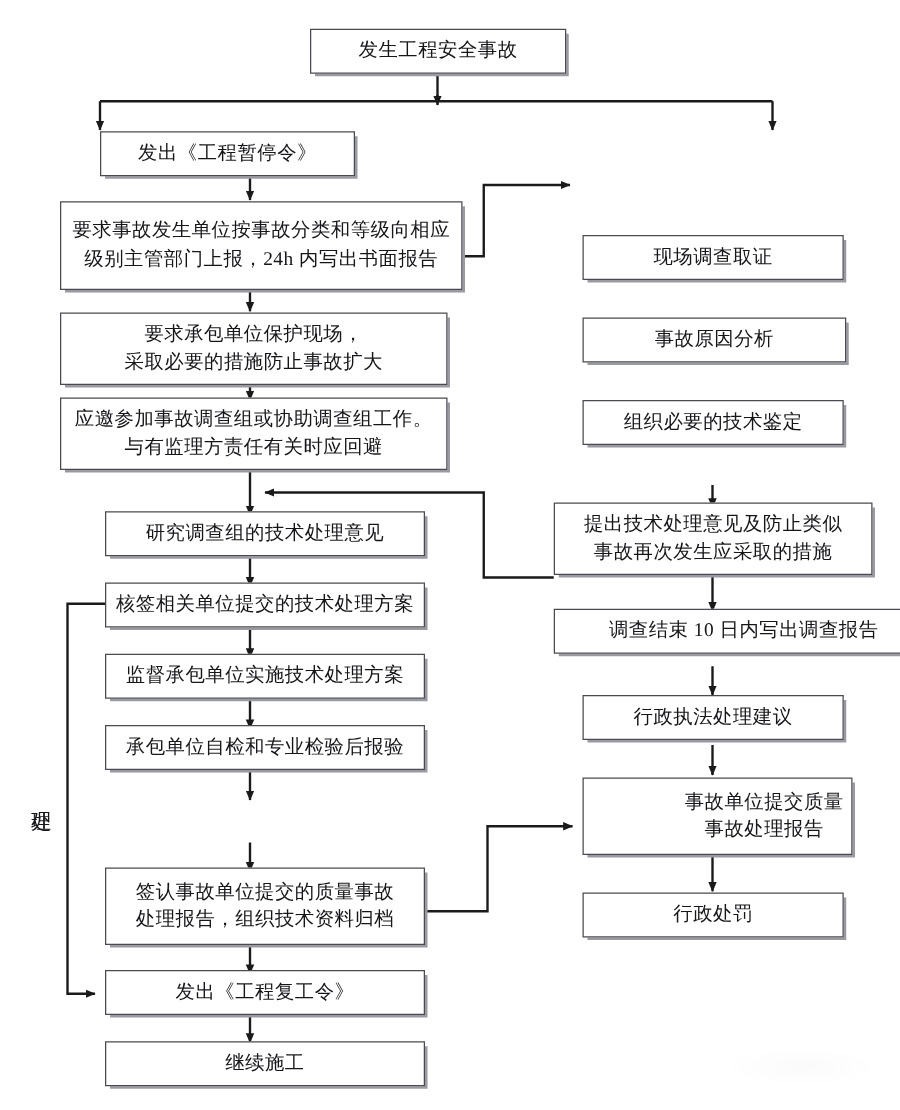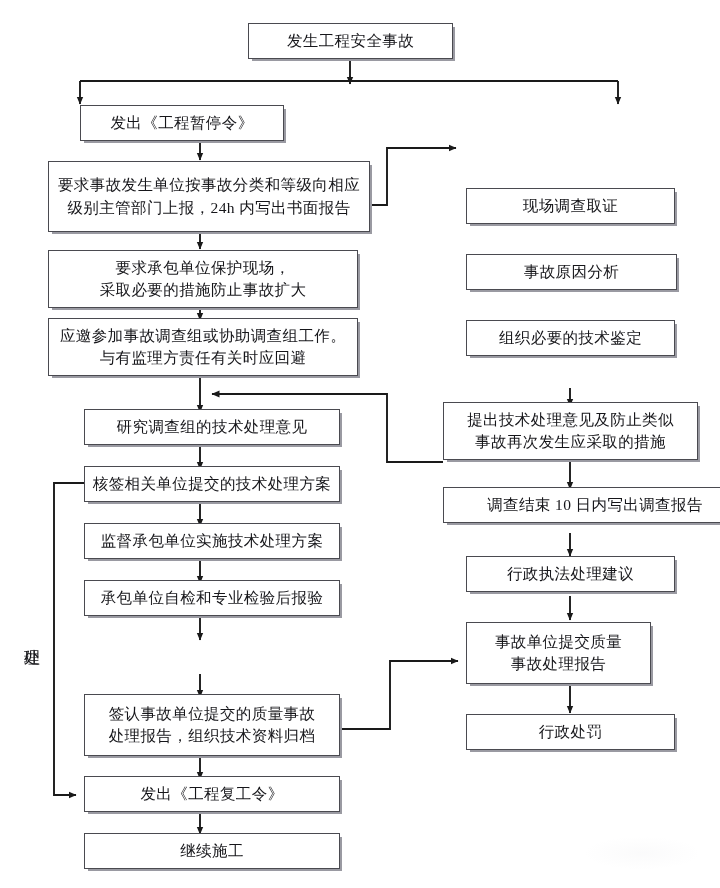--- a/index.html
+++ b/index.html
@@ -192,21 +192,21 @@
   </div>
 
   <div class="node" style="left:443px; top:487px; width:304px; height:36px;">
     <span class="txt">调查结束 10 日内写出调查报告</span>
   </div>
 
   <div class="node" style="left:466px; top:556px; width:209px; height:36px;">
     <span class="txt">行政执法处理建议</span>
   </div>
 
-  <div class="node" style="left:466px; top:622px; width:185px; height:62px;">
+  <div class="node" style="left:466px; top:622px; width:216px; height:62px;justify-content:flex-end;">
     <span class="txt">事故单位提交质量
 事故处理报告</span>
   </div>
 
   <div class="node" style="left:466px; top:714px; width:209px; height:36px;">
     <span class="txt">行政处罚</span>
   </div>
 
   <div class="watermark"></div>
 </div>

